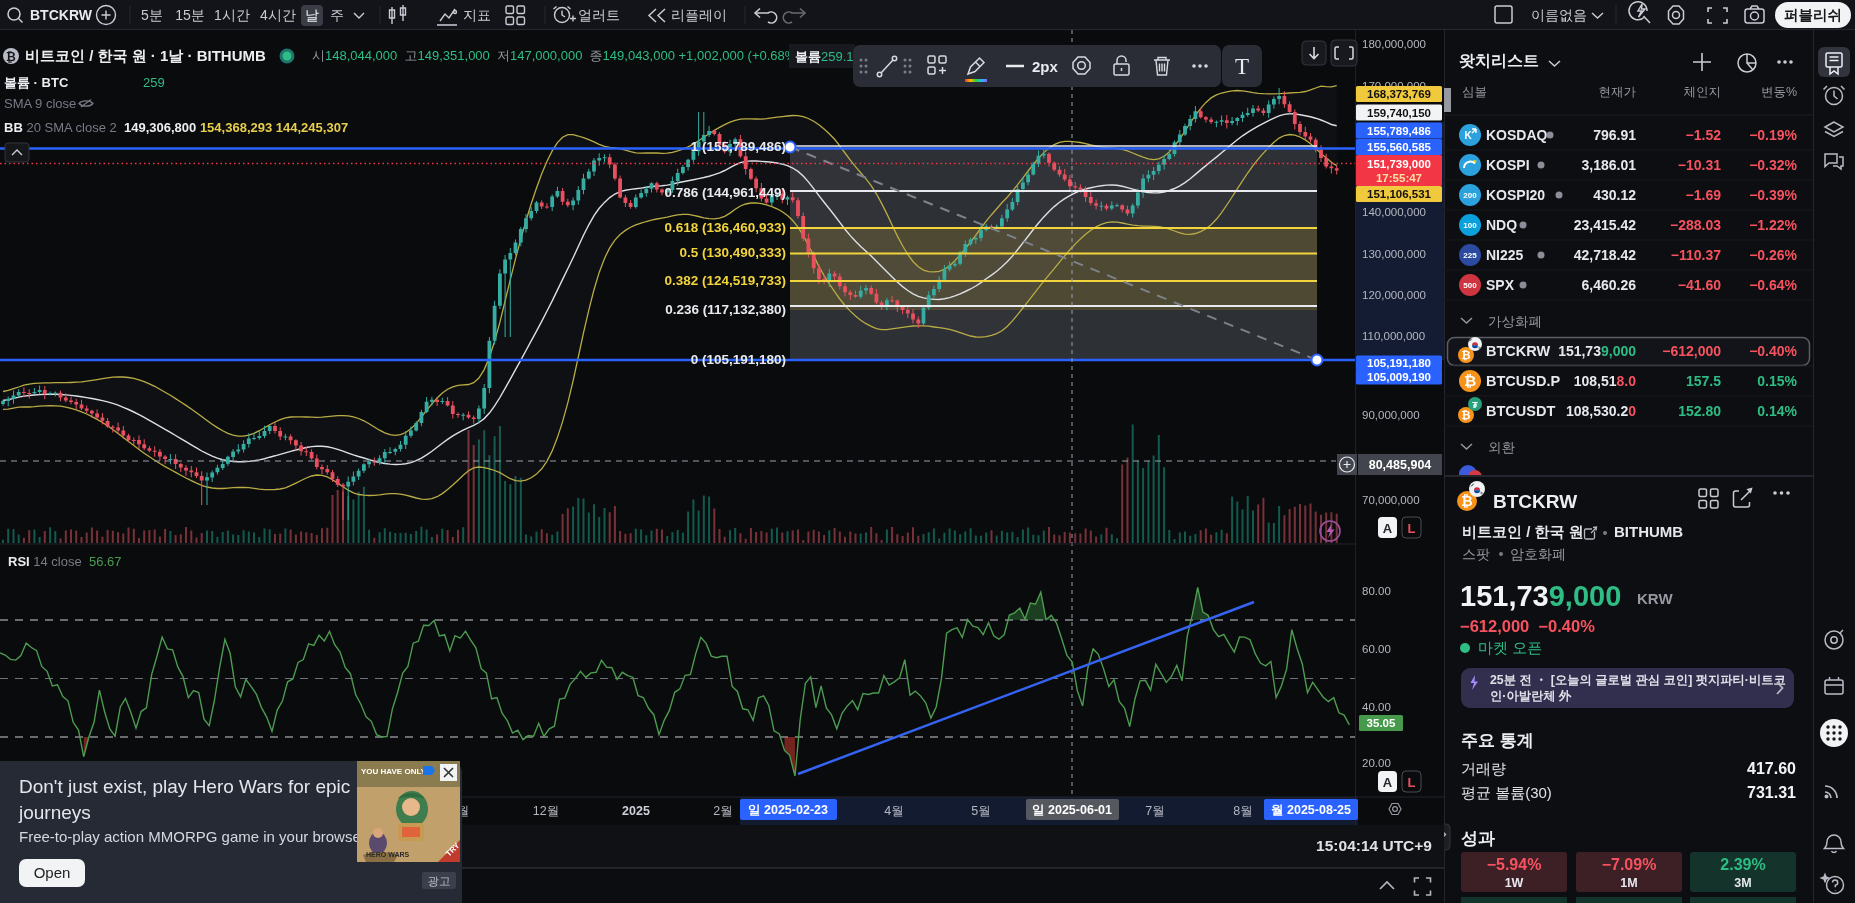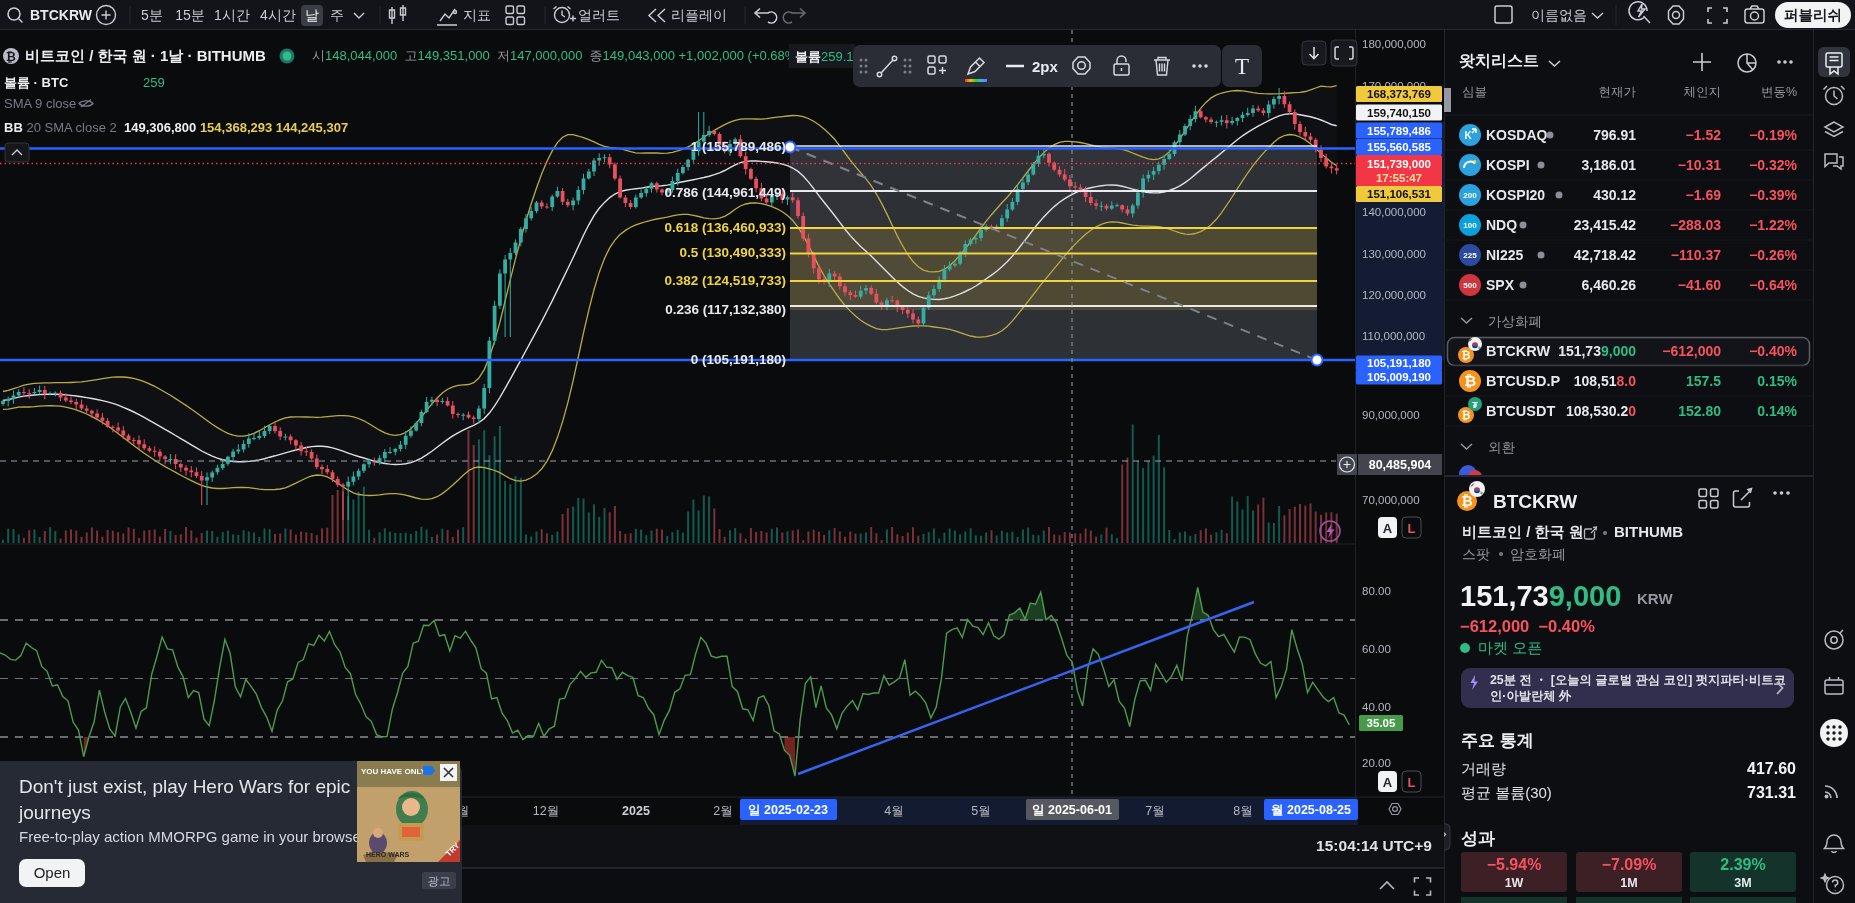--- a/index.html
+++ b/index.html
@@ -242,20 +242,25 @@
 <text x="795" y="31" font-size="13" font-weight="bold" fill="#eceef2">볼륨<tspan font-weight="normal" fill="#2ebd85">259.1</tspan></text>
 <text x="4" y="57" font-size="13" font-weight="bold" fill="#eceef2">볼륨 · BTC</text>
 <text x="143" y="57" font-size="13" fill="#2ebd85">259</text>
 <text x="4" y="78" font-size="13" fill="#787b86">SMA 9 close</text>
 <g stroke="#787b86" stroke-width="1.2" fill="none">
 <path d="M79 73.5c3-3.5 11-3.5 14 0c-3 3.5-11 3.5-14 0Z"></path>
           <path d="M81 77l10-7.5"></path>
 </g>
 <text x="4" y="102" font-size="13" fill="#b2b5be"><tspan font-weight="bold" fill="#eceef2">BB</tspan> <tspan fill="#787b86">20 SMA close 2</tspan>  <tspan font-weight="bold" fill="#eceef2">149,306,800</tspan> <tspan font-weight="bold" fill="#e8ce4d">154,368,293</tspan> <tspan font-weight="bold" fill="#e8ce4d">144,245,307</tspan></text>
 <text x="8" y="588" font-size="13"></text>
+</svg>
+</div>
+<div style="position:absolute;left:0;top:550px;pointer-events:none">
+<svg width="300" height="24">
+<text x="8" y="16" font-size="13" fill="#b2b5be"><tspan font-weight="bold" fill="#eceef2">RSI</tspan> <tspan fill="#787b86">14 close</tspan>  <tspan fill="#4c9b50">56.67</tspan></text>
 </svg>
 </div>
 <div id="floatbar">
 <svg width="420" height="50" style="position:absolute;left:850px;top:43px">
 <rect x="3" y="2" width="368" height="42" rx="7" fill="#2a2d36"></rect>
 <rect x="372" y="2" width="40" height="42" rx="7" fill="#2a2d36"></rect>
 <g fill="#7b7e88">
 <circle cx="11" cy="17" r="1.5"></circle>
           <circle cx="16" cy="17" r="1.5"></circle>
           <circle cx="11" cy="23" r="1.5"></circle>

